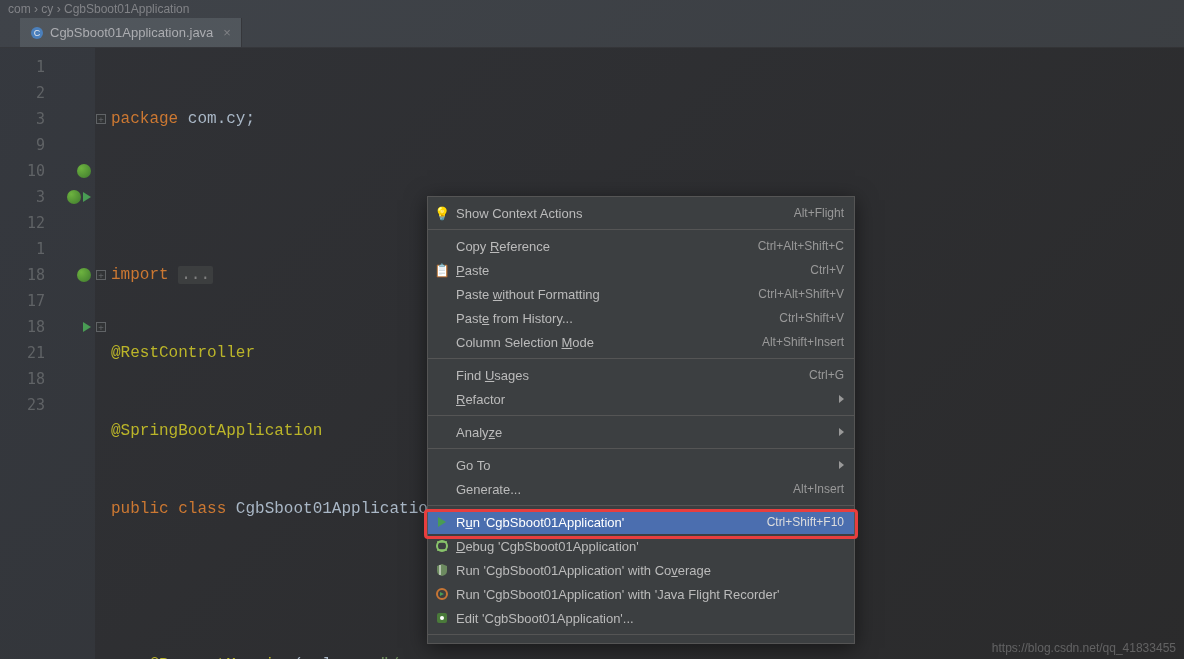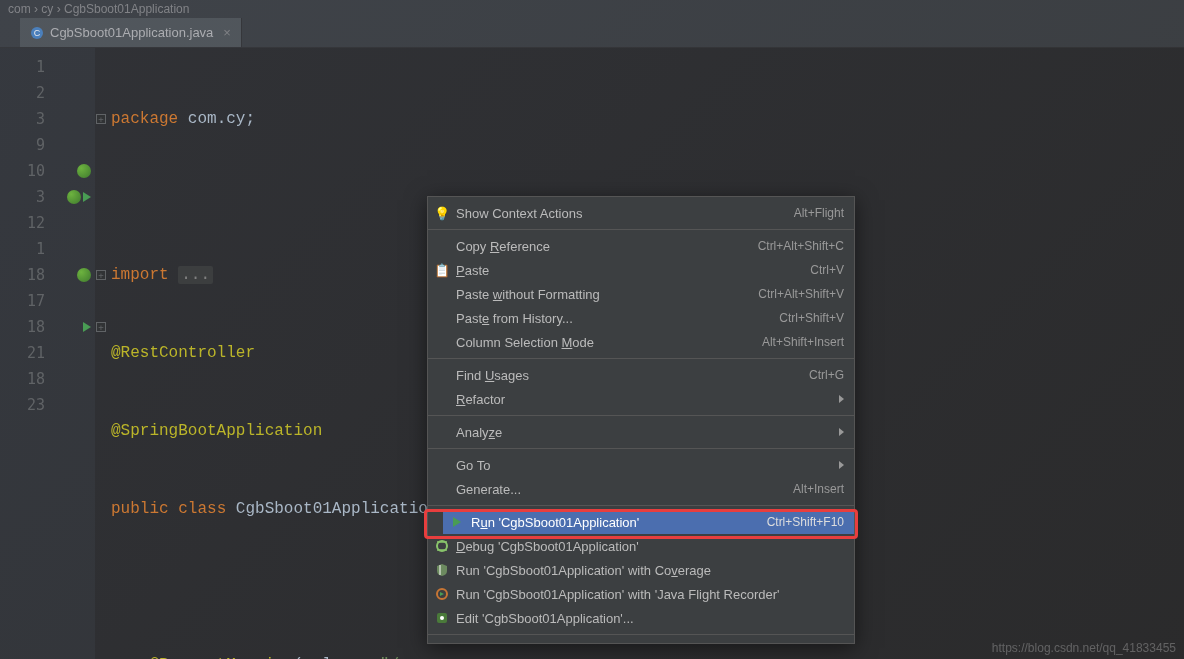--- a/index.html
+++ b/index.html
@@ -143,21 +143,21 @@
 }
 .menu-item {
   height: 24px;
   display: flex;
   align-items: center;
   padding: 0 10px 0 28px;
   color: #bbbbbb;
   position: relative;
   cursor: pointer;
 }
-.menu-item.selected { background: #4b6eaf; color: #fff; margin-left: 15px; }
+.menu-item.selected { background: #4b6eaf; color: #fff; }
 .menu-item .icon {
   position: absolute;
   left: 6px;
   width: 16px; height: 16px;
   display: flex;
   align-items: center;
   justify-content: center;
 }
 .menu-item .shortcut {
   margin-left: auto;

